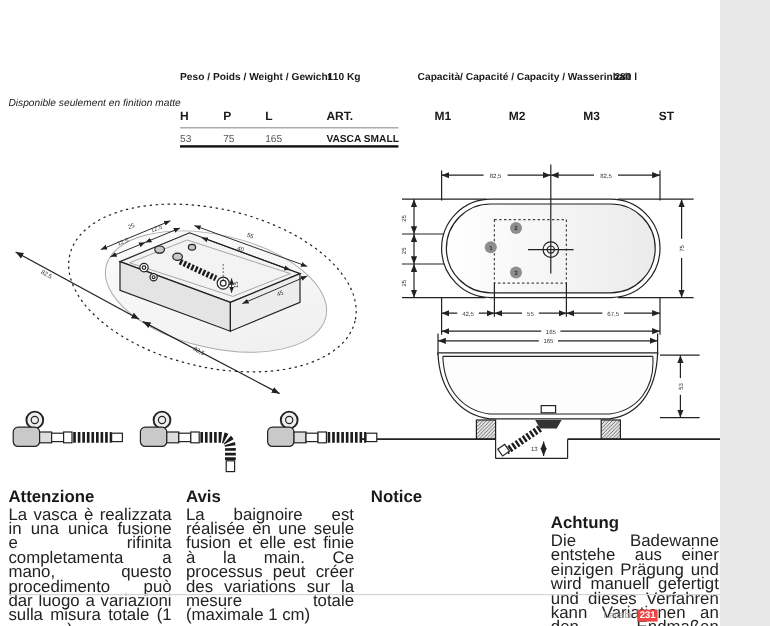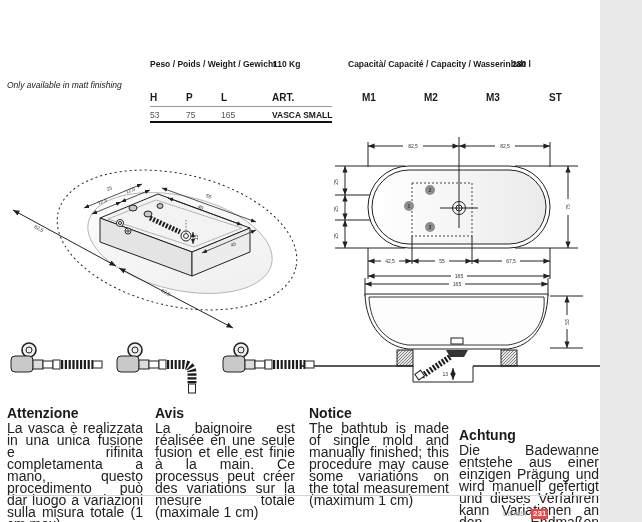--- a/index.html
+++ b/index.html
@@ -48,21 +48,21 @@
       </linearGradient>
     </defs>
   </svg>
 
   <div class="abs t9 b" style="left:150px;top:59px;">Peso / Poids / Weight  / Gewicht</div>
   <div class="abs t9 b" style="left:273px;top:59px;">110 Kg</div>
   <div class="abs t9 b" style="left:348px;top:59px;">Capacità/ Capacité / Capacity  / Wasserinhalt</div>
   <div class="abs t9 b" style="left:512px;top:59px;">280 l</div>
 
   <div class="abs" style="left:7px;top:80px;width:160px;">
-    <div class="t9 i">Only available in matt finishing</div>
+    <div class="t9 i">Disponible seulement en finition matte</div>
   </div>
 
   <div>
     <div class="abs t10 b" style="left:150px;top:92px;">H</div>
     <div class="abs t10 b" style="left:186px;top:92px;">P</div>
     <div class="abs t10 b" style="left:221px;top:92px;">L</div>
     <div class="abs t10 b" style="left:272px;top:92px;">ART.</div>
     <div class="abs hline" style="left:150px;top:106px;width:182px;"></div>
     <div class="abs t9 valgray" style="left:150px;top:110px;">53</div>
     <div class="abs t9 valgray" style="left:186px;top:110px;">75</div>
@@ -283,21 +283,20 @@
   <div class="abs note" style="left:7px;top:407px;width:136px;">
     <div class="title">Attenzione</div>
     <div class="body">La vasca è realizzata in una unica fusione e rifinita completamenta a mano, questo procedimento può dar luogo a variazioni sulla misura totale (1 cm max).</div>
   </div>
   <div class="abs note" style="left:155px;top:407px;">
     <div class="title">Avis</div>
     <div class="body">La baignoire est réalisée en une seule fusion et elle est finie à la main. Ce processus peut créer des variations sur la mesure totale (maximale 1 cm)</div>
   </div>
   <div class="abs note" style="left:309px;top:407px;">
     <div class="title">Notice</div>
-    <div class="body">The bathtub is made of single mold and manually finished; this procedure may cause some variations on the total measurement (maximum 1 cm)</div>
   </div>
   <div class="abs note" style="left:459px;top:429px;">
     <div class="title">Achtung</div>
     <div class="body">Die Badewanne entstehe aus einer einzigen Prägung und wird manuell gefertigt und dieses Verfahren kann Variationen an den Endmaßen schaffen (maximal 1 cm</div>
   </div>
 
   <div class="abs vline" style="left:632px;top:8px;height:487px;"></div>
   <div class="abs" style="left:7px;top:495px;width:627px;height:1px;background:#d4d4d4;"></div>
 
   <div class="abs" style="left:503px;top:502px;">

